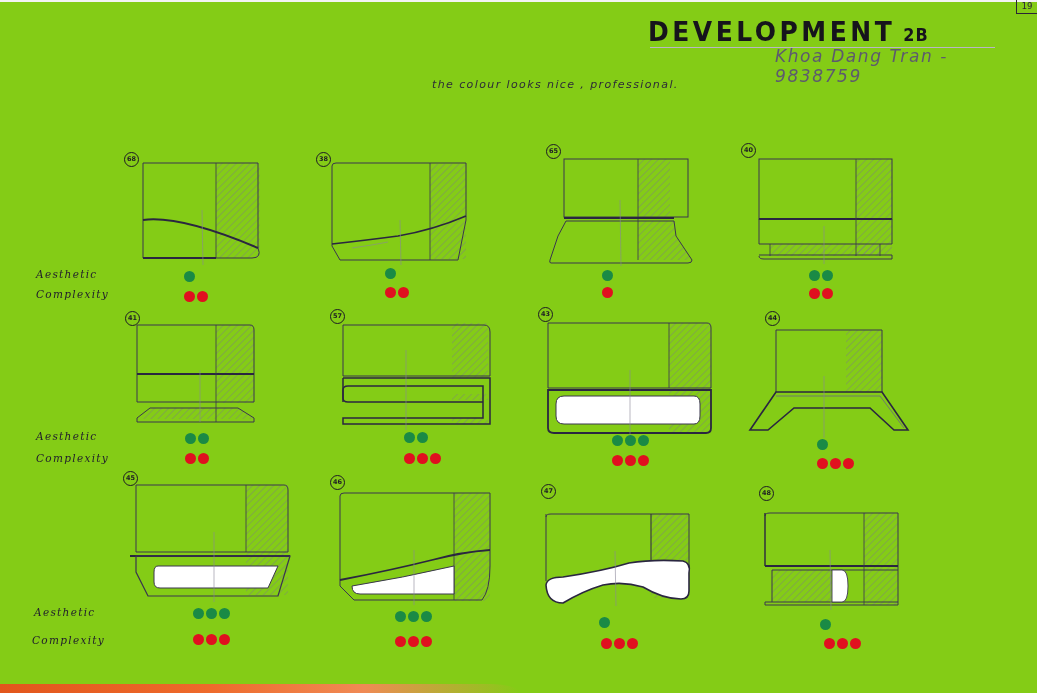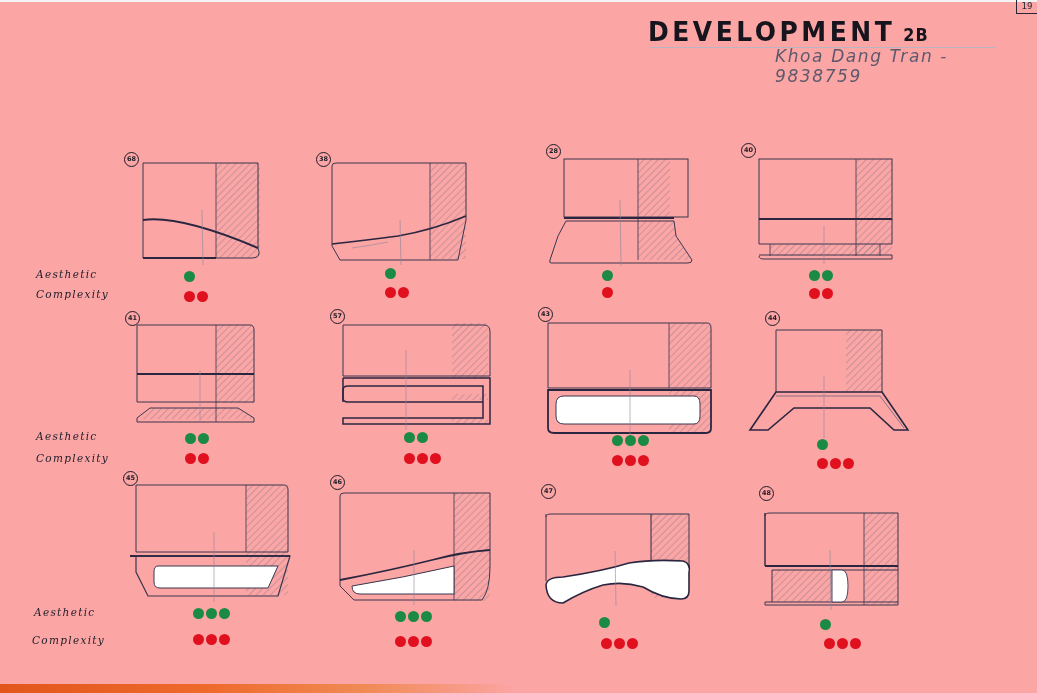--- a/index.html
+++ b/index.html
@@ -2,21 +2,21 @@
 <html><head>
 <meta charset="utf-8">
 <style>
   html, body { margin: 0; padding: 0; }
   body {
     width: 1037px; height: 693px; overflow: hidden; position: relative;
     background: #fdfdfd;
     font-family: "DejaVu Sans", sans-serif;
     color: #1a1a24;
   }
-  .page { position: absolute; inset: 0; background: #fca5a5; }
+  .page { position: absolute; inset: 0; background: #84cc16; }
   .top-border { position: absolute; left: 0; right: 0; top: 0; height: 2px; background: #f3f3f3; }
   .page-number {
     position: absolute; left: 1016px; top: 0px; width: 20px; height: 13px;
     border: 1.5px solid #2a2535; border-top: none;
     font-family: "DejaVu Sans Mono", monospace; font-size: 9px; line-height: 12px; text-align: center;
     color: #2a2535;
   }
   .title {
     position: absolute; left: 648px; top: 18px;
     font-family: "DejaVu Sans", sans-serif; font-weight: bold; font-size: 25px;
@@ -60,20 +60,21 @@
 <body>
 
 <div class="page">
   <div class="top-border"></div>
 
   <div class="page-number">19</div>
 
   <div class="title"><span>DEVELOPMENT</span><span class="suffix">2B</span></div>
   <div class="title-underline"></div>
   <div class="author">Khoa Dang Tran - 9838759</div>
+  <div class="comment">the colour looks nice , professional.</div>
 
   <div class="row-label" style="left:36px;top:268px">Aesthetic</div>
   <div class="row-label" style="left:36px;top:288px">Complexity</div>
   <div class="row-label" style="left:36px;top:430px">Aesthetic</div>
   <div class="row-label" style="left:36px;top:452px">Complexity</div>
   <div class="row-label" style="left:34px;top:606px">Aesthetic</div>
   <div class="row-label" style="left:32px;top:634px">Complexity</div>
 
   <svg width="0" height="0" style="position:absolute">
     <defs>
@@ -115,21 +116,21 @@
     <div class="dots" style="left:385px;top:268px">
         <span class="dot green" style="background: rgb(26, 138, 69);"></span>
       </div>
     <div class="dots" style="left:385px;top:287px">
         <span class="dot red" style="background: rgb(224, 16, 31);"></span>
         <span class="dot red" style="background: rgb(224, 16, 31);"></span>
       </div>
   </div>
 
   <div class="concept">
-    <div class="concept-num" style="left:546px;top:144px">28</div>
+    <div class="concept-num" style="left:546px;top:144px">65</div>
     <svg class="sketch" style="left:548px;top:156px" width="145" height="110">
       <rect x="90" y="3" width="32" height="58" fill="url(#hatch)"></rect>
       <path d="M90 65 H126 L128 80 L144 104 H90 Z" fill="url(#hatch)"></path>
       <rect x="16" y="3" width="124" height="58" fill="none" stroke="#3a364e" stroke-width="1"></rect>
       <line x1="90" y1="3" x2="90" y2="104" stroke="#3a364e" stroke-width="0.8"></line>
       <path d="M16 62 H126" stroke="#2a2640" stroke-width="1.8"></path>
       <path d="M18 65 H126 L128 80 L144 104 Q144 107 140 107 H3 Q1 107 2 104 L10 80 Z" fill="none" stroke="#3a364e" stroke-width="1"></path>
       <line x1="72" y1="44" x2="73" y2="110" stroke="#8a8698" stroke-width="0.6"></line>
     </svg>
     <div class="dots" style="left:602px;top:270px">

